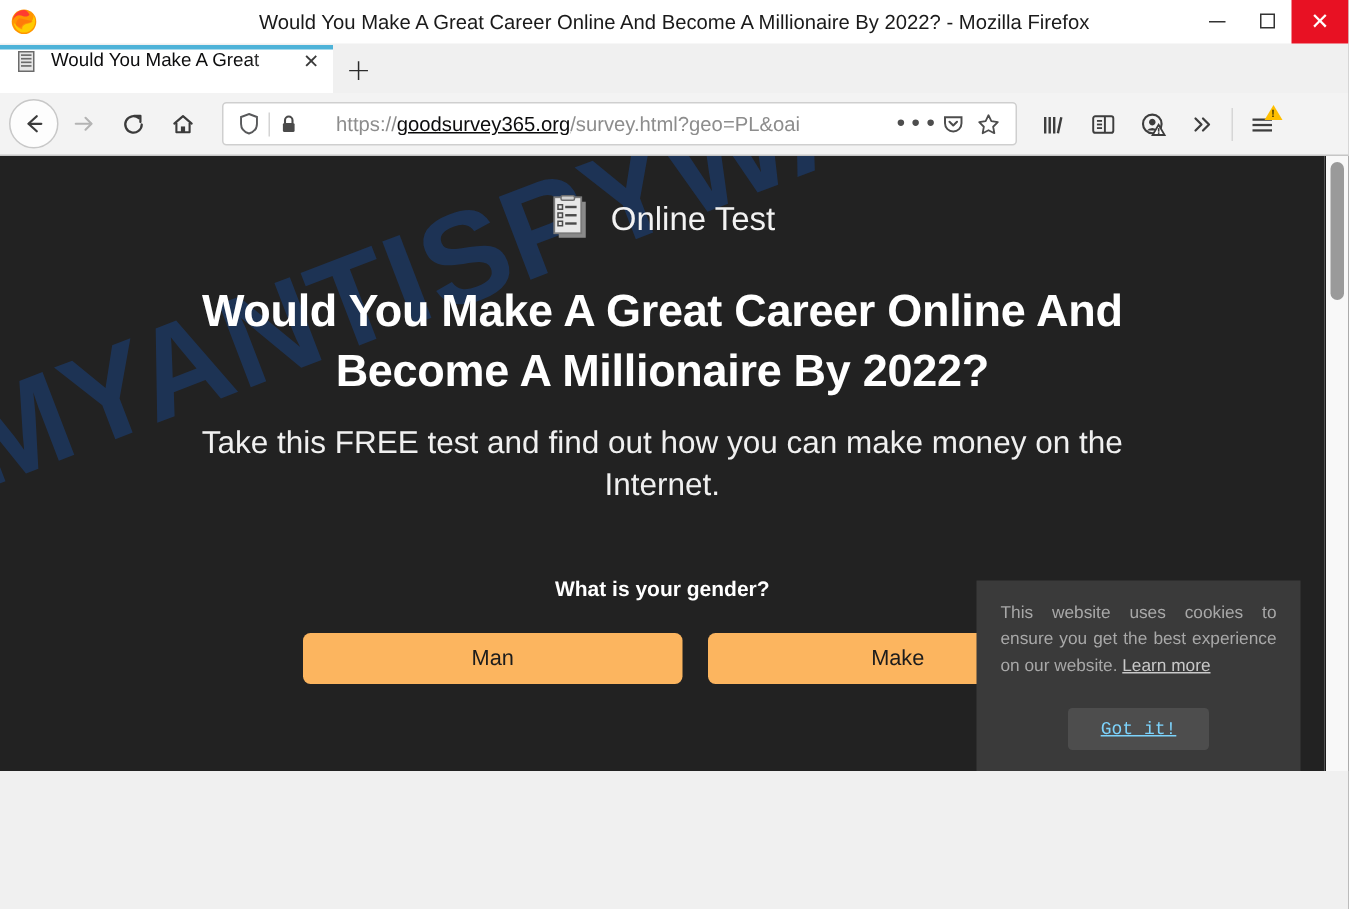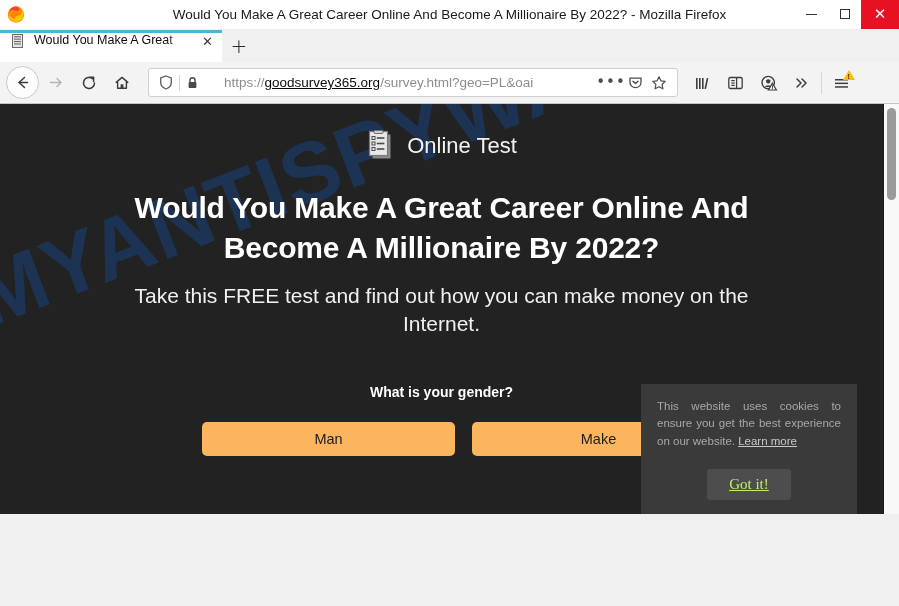--- a/index.html
+++ b/index.html
@@ -278,21 +278,21 @@
     color: #1c1c1c;
     font-size: 14.5px;
     font-family: "Liberation Sans", sans-serif;
     display: flex; align-items: center; justify-content: center;
     cursor: pointer;
   }
 
   
   .cookie {
     position: absolute;
-    right: 26px;
+    right: 16px;
     bottom: 0px;
     width: 216px;
     background: #3a3a3a;
     padding: 14px 16px 14px;
     z-index: 5;
     text-align: center;
   }
   .cookie-text {
     font-size: 11.5px;
     color: #a8a8a8;
@@ -301,28 +301,28 @@
     margin-bottom: 18px;
     font-family: "Liberation Sans", sans-serif;
   }
   .cookie-link {
     color: #c9c9c9;
     text-decoration: underline;
   }
   .cookie-btn {
     display: inline-block;
     background: #4d4d4d;
-    color: #bef264;
-    font-size: 15px;
+    color: #7dd3fc;
+    font-size: 12px;
     padding: 7px 22px;
     border: none;
     border-radius: 3px;
     text-decoration: underline;
     cursor: pointer;
-    font-family: Liberation Serif, serif;
+    font-family: Liberation Mono, monospace;
   }
 
   
   .pagescroll {
     width: 16px;
     flex: 0 0 16px;
     background: #f8f8f8;
     position: relative;
     border-left: 1px solid #1a1a1a;
   }

